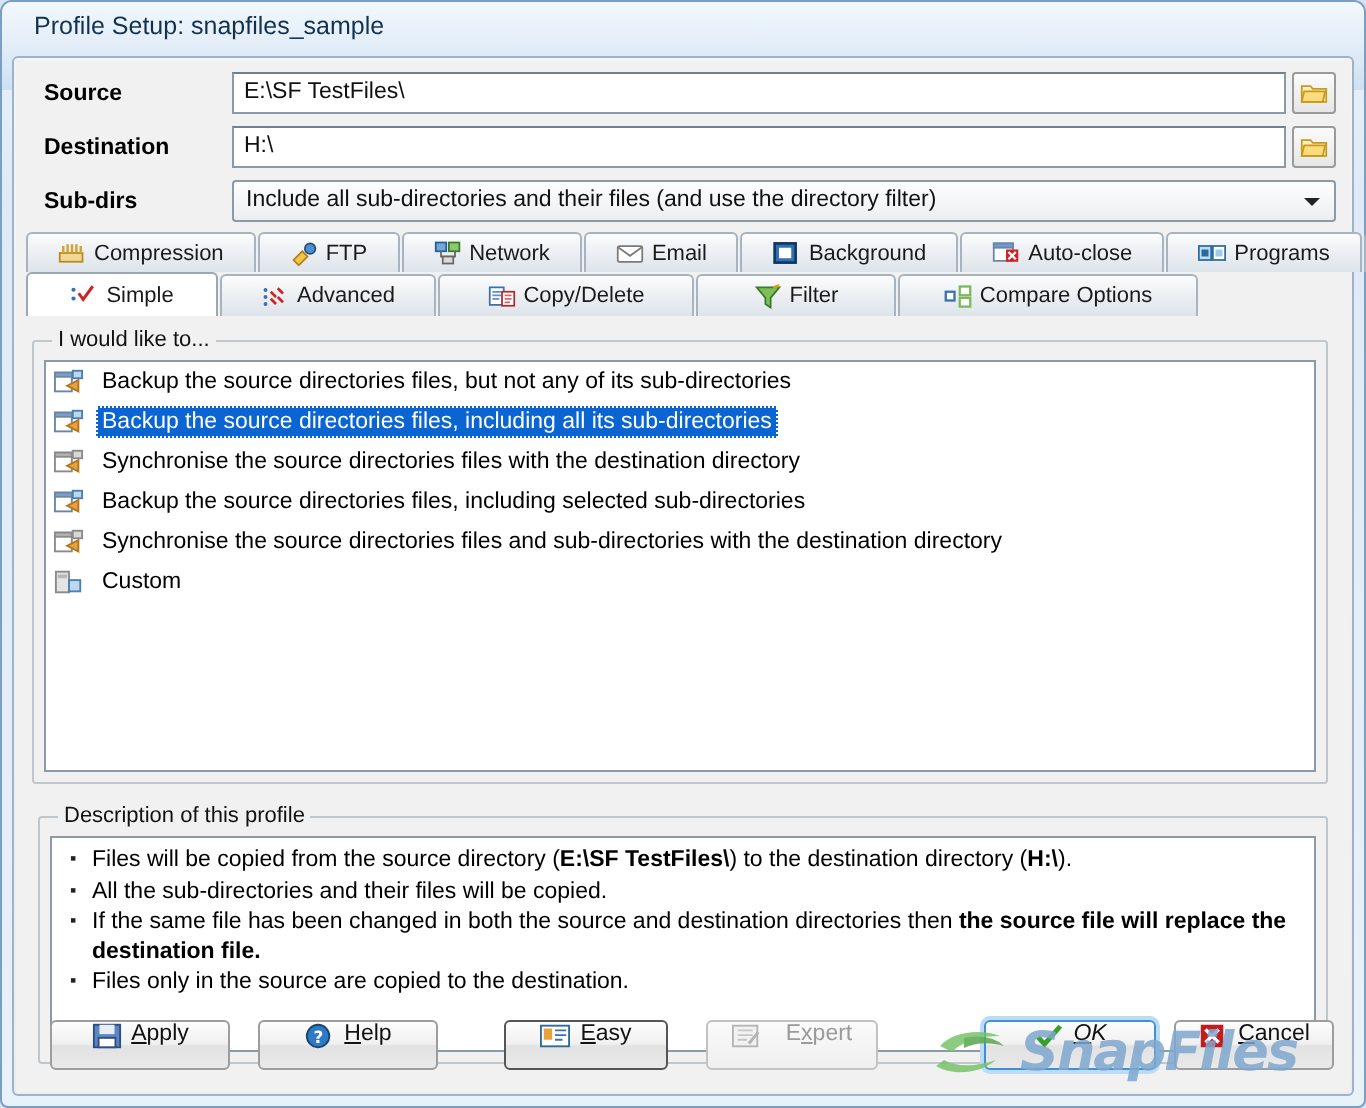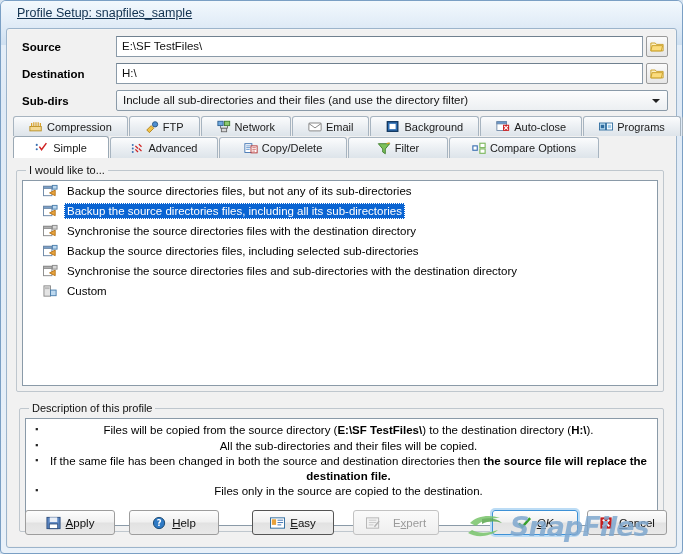--- a/index.html
+++ b/index.html
@@ -18,21 +18,20 @@
     padding:0;
   }
   
   .titlebar{
     height:44px;box-sizing:border-box;
     padding:5px 0 0 16px;
     font-size:12.5px;color:#11314f;
     background:linear-gradient(180deg,#f2f8fd 0%,#e4eef8 45%,#cfe0f1 100%);
     border-radius:5px 5px 0 0;
     position:relative;
-    text-decoration:underline;
   }
   
   .client{
     position:absolute;left:5px;top:27px;right:5px;bottom:5px;
     box-sizing:border-box;
     background:#f0f0f0;
     border:1px solid #9cb4cb;
     border-radius:3px;
     background:linear-gradient(180deg,#f4f4f4 0%,#ededed 100%);
   }
@@ -103,36 +102,35 @@
     padding:0 3px;font-size:11px;color:#111;
   }
   #likegroup{left:8px;top:140px;right:11px;height:222px;}
   .listbox{
     position:absolute;left:5px;top:9px;right:5px;bottom:5px;
     background:#fff;border:1px solid #8a9aa8;
     overflow:hidden;
   }
   .lrow{
     height:20px;display:flex;align-items:center;gap:6px;
-    padding-left:20px;font-size:11.5px;
+    padding-left:4px;font-size:11.5px;
   }
   .lrow .ltext{padding:1px 3px 1px 3px;line-height:14px;}
   .lrow.sel .ltext{
     background:#0a64d2;color:#fff;
     outline:1px dotted #fff;outline-offset:-1px;
   }
 
   
   #descgroup{left:11px;top:378px;right:11px;height:124px;}
   .descbox{
     position:absolute;left:5px;top:9px;right:5px;bottom:5px;
     background:#fff;border:1px solid #8a9aa8;
     padding:4px 6px 0 6px;box-sizing:border-box;
     overflow:hidden;
-    text-align:center;
   }
   .descbox ul{margin:0;padding:0 0 0 14px;list-style:none;}
   .descbox li{
     font-size:11.5px;line-height:14.5px;margin-bottom:1px;position:relative;
   }
   .descbox li:before{
     content:"\25AA";position:absolute;left:-11px;top:-1px;font-size:9px;color:#222;
   }
   .descbox b{font-weight:bold;}
 
@@ -145,21 +143,21 @@
     position:absolute;left:44px;top:0;
     font-family:"DejaVu Sans", sans-serif;
     font-size:27px;font-weight:bold;font-style:italic;
     color:#7fa8cf;letter-spacing:-1px;
   }
 
   
   .btnbar{position:absolute;left:0;bottom:0;width:100%;height:44px;}
   .btn{
     position:absolute;height:25px;box-sizing:border-box;
-    display:flex;align-items:center;justify-content:center;gap:5px;
+    display:flex;align-items:flex-start;justify-content:center;gap:5px;
     background:linear-gradient(180deg,#fdfdfd 0%,#f0f0f0 48%,#e2e2e2 52%,#e9e9e9 100%);
     border:1px solid #9d9d9d;border-radius:3px;
     font-size:11.5px;color:#111;
   }
   .btn.strong{border-color:#555;}
   .btn.disabled{color:#9a9a9a;border-color:#c2c2c2;
     background:linear-gradient(180deg,#fafafa,#efefef);}
   .btn.default{
     border-color:#3d91d6;
     box-shadow:0 0 0 2px #bcdcf5;

